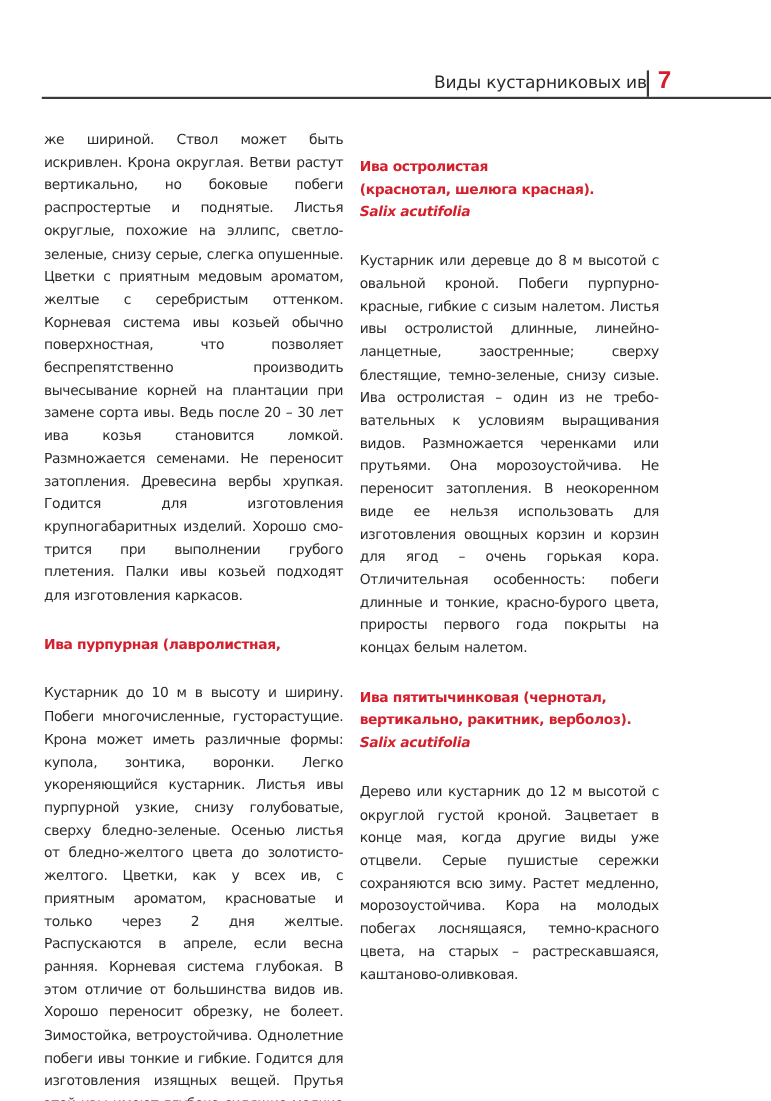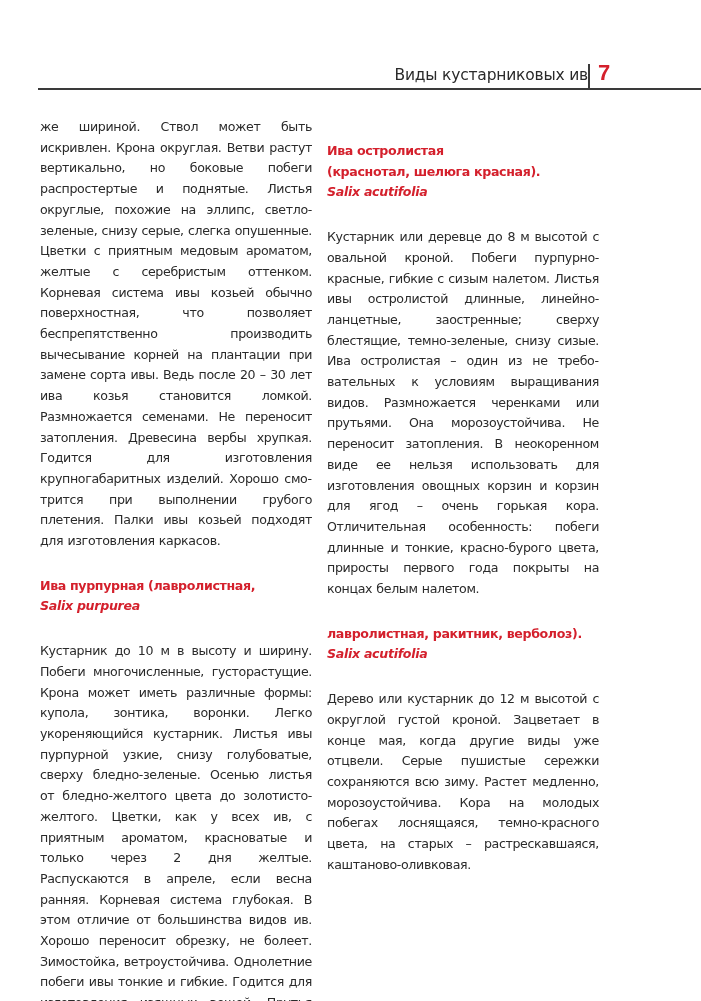--- a/index.html
+++ b/index.html
@@ -34,36 +34,36 @@
   <div class="header-sep"></div>
   <div class="page-number">7</div>
   <div class="header-rule"></div>
 </div>
 
 <div class="col col-left">
   <p class="para">же шириной. Ствол может быть искривлен. Крона округлая. Ветви растут вертикально, но боковые побеги распростертые и под­нятые. Листья округлые, похожие на эллипс, светло-зеленые, снизу серые, слегка опушен­ные. Цветки с приятным медовым ароматом, желтые с серебристым оттенком. Корневая система ивы козьей обычно поверхностная, что позволяет беспрепятственно произво­дить вычесывание корней на плантации при замене сорта ивы. Ведь после 20 – 30 лет ива козья становится ломкой. Размножается се­менами. Не переносит затопления. Древеси­на вербы хрупкая. Годится для изготовления крупногабаритных изделий. Хорошо смо­трится при выполнении грубого плетения. Палки ивы козьей подходят для изготовле­ния каркасов.</p>
   <div class="gap-md"></div>
   <div>
     <p class="heading">Ива пурпурная (лавролистная,</p>
-    <p class="latin">Salix purpurea</p>
     <div class="gap-md"></div>
     <p class="para">Кустарник до 10 м в высоту и ширину. По­беги многочисленные, густорастущие. Кро­на может иметь различные формы: купола, зонтика, воронки. Легко укореняющийся кустарник. Листья ивы пурпурной узкие, снизу голубоватые, сверху бледно-зеленые. Осенью листья от бледно-желтого цвета до золотисто-желтого. Цветки, как у всех ив, с приятным ароматом, красноватые и только через 2 дня желтые. Распускаются в апреле, если весна ранняя. Корневая система глубо­кая. В этом отличие от большинства видов ив. Хорошо переносит обрезку, не болеет. Зимостойка, ветроустойчива. Однолетние побеги ивы тонкие и гибкие. Годится для изготовления изящных вещей. Прутья этой ивы имеют глубоко сидящие мелкие почки. Прилистники обычно отсутствуют, поэтому на очищенных от коры прутьях не остается и следа, а поверхность получается гладкая, ровная, белая и глянцевая.</p>
   </div>
 </div>
 
 <div class="col col-right">
   <div class="gap-md"></div>
   <div>
     <p class="heading">Ива остролистая</p>
     <p class="heading">(краснотал, шелюга красная).</p>
     <p class="latin">Salix acutifolia</p>
     <div class="gap-md"></div>
     <p class="para">Кустарник или деревце до 8 м высотой с овальной кроной. Побеги пурпурно-красные, гибкие с сизым налетом. Листья ивы остроли­стой длинные, линейно-ланцетные, заострен­ные; сверху блестящие, темно-зеленые, снизу сизые. Ива остролистая – один из не требо­вательных к условиям выращивания видов. Размножается черенками или прутьями. Она морозоустойчива. Не переносит затопления. В неокоренном виде ее нельзя использовать для изготовления овощных корзин и корзин для ягод – очень горькая кора. Отличитель­ная особенность: побеги длинные и тонкие, красно-бурого цвета, приросты первого года покрыты на концах белым налетом.</p>
   </div>
   <div class="gap-md"></div>
   <div>
-    <p class="heading">лавролистная, ракитник, верболоз).</p>
+    <p class="heading">Ива пятитычинковая (чернотал,</p>
+    <p class="heading">вертикально, ракитник, верболоз).</p>
     <p class="latin">Salix acutifolia</p>
     <div class="gap-md"></div>
     <p class="para">Дерево или кустарник до 12 м высотой с округлой густой кроной. Зацветает в конце мая, когда другие виды уже отцвели. Серые пушистые сережки сохраняются всю зиму. Растет медленно, морозоустойчива. Кора на молодых побегах лоснящаяся, темно-крас­ного цвета, на старых – растрескавшаяся, каштаново-оливковая.</p>
 
   </div>
 </div>
 
 </body></html>

